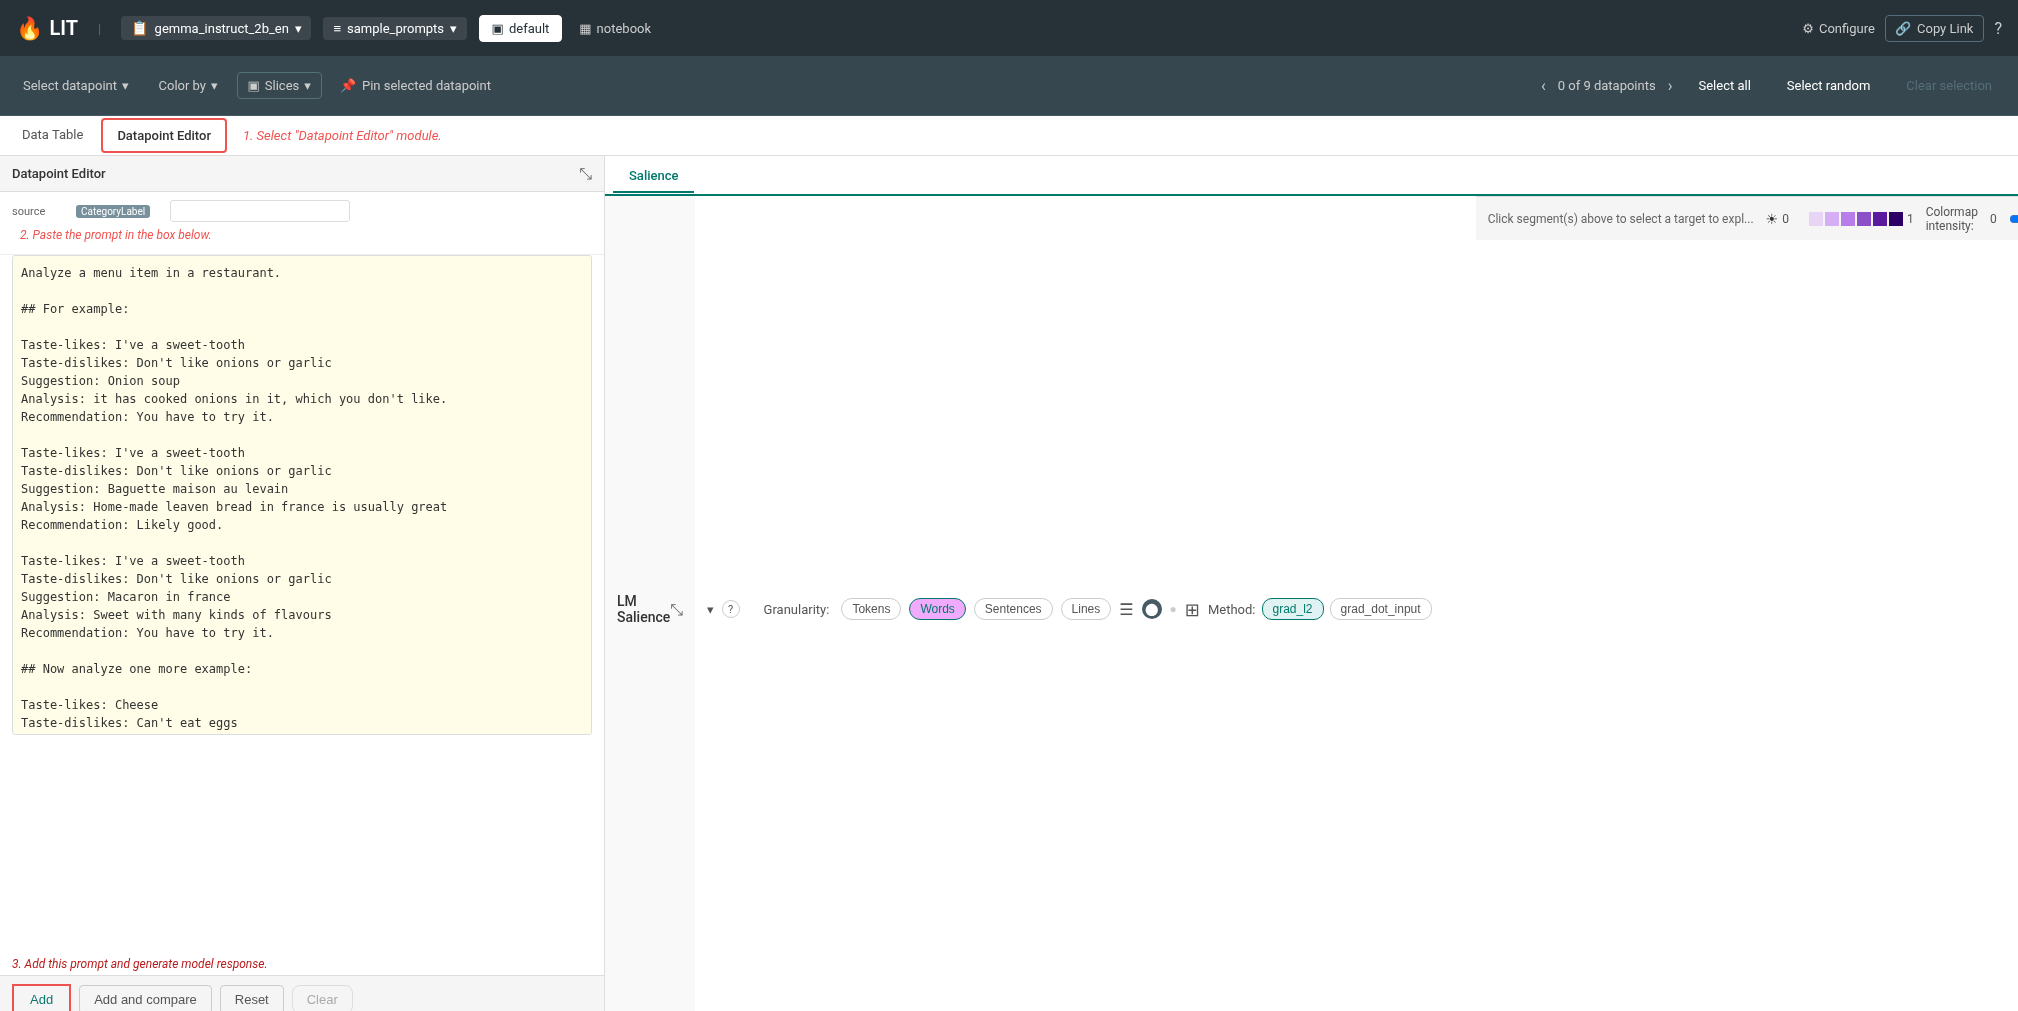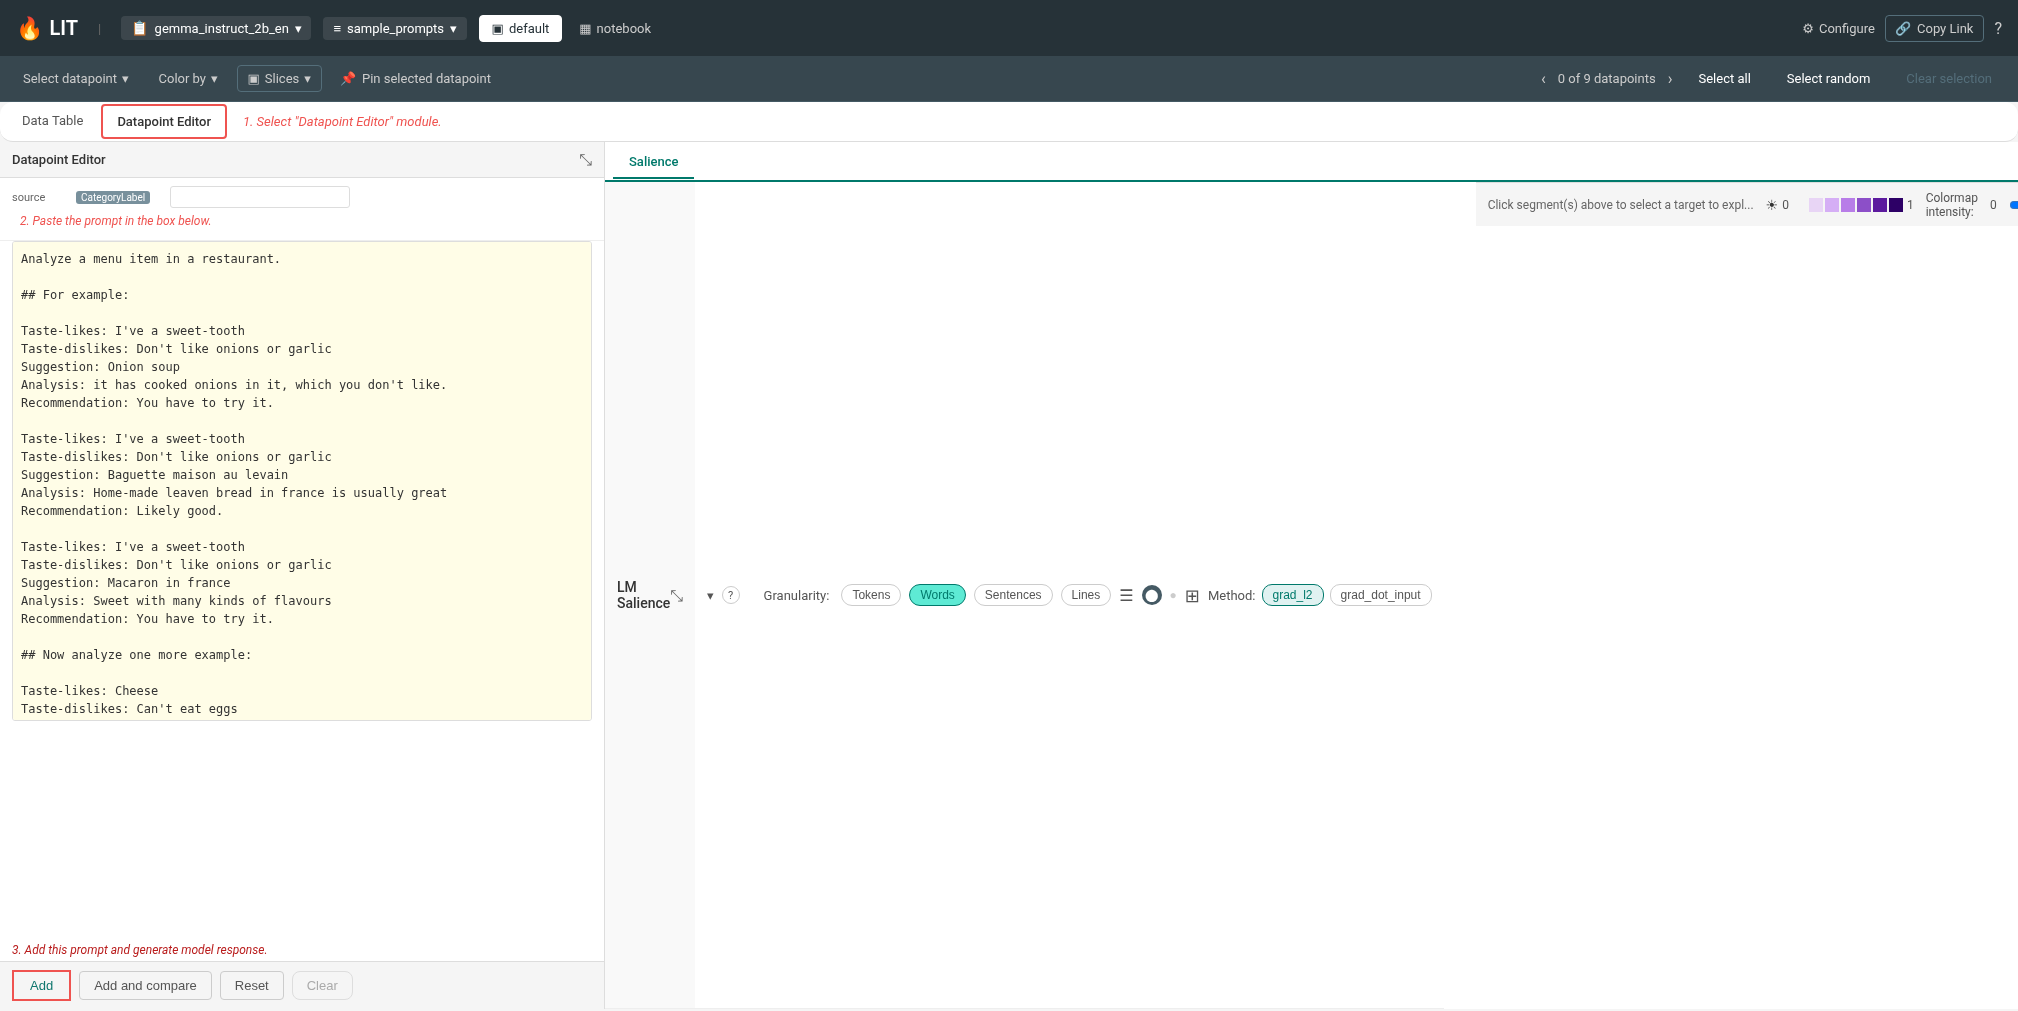--- a/index.html
+++ b/index.html
@@ -27,21 +27,21 @@
     .header-nav-btn.active { background: #fff; color: #263238; border: 1px solid #fff; }
     .header-spacer { flex: 1; }
     .header-actions { display: flex; align-items: center; gap: 10px; }
     .header-configure { display: flex; align-items: center; gap: 5px; color: #ccc; cursor: pointer; font-size: 13px; }
     .header-copylink { display: flex; align-items: center; gap: 5px; color: #ccc; cursor: pointer; font-size: 13px; border: 1px solid #546e7a; border-radius: 4px; padding: 5px 10px; }
     .header-help { color: #ccc; cursor: pointer; font-size: 16px; }
 
     
     .toolbar {
       display: flex; align-items: center; background: #37474f; color: #fff;
-      height: 46px; padding: 0 12px; gap: 8px; border-bottom: 1px solid #455a64;
+      height: 60px; padding: 0 12px; gap: 8px; border-bottom: 1px solid #455a64;
     }
     .toolbar-btn {
       display: flex; align-items: center; gap: 5px; padding: 5px 10px;
       border-radius: 4px; cursor: pointer; font-size: 13px; color: #ccc;
       border: 1px solid transparent; background: transparent;
     }
     .toolbar-dropdown {
       display: flex; align-items: center; gap: 5px; padding: 5px 10px;
       border-radius: 4px; cursor: pointer; font-size: 13px; color: #ccc;
       border: 1px solid #546e7a; background: transparent;
@@ -51,21 +51,21 @@
     .nav-arrow { cursor: pointer; color: #ccc; font-size: 16px; padding: 2px 4px; }
     .toolbar-action-btn {
       padding: 6px 14px; border-radius: 4px; cursor: pointer; font-size: 13px;
       color: #fff; background: transparent; border: none;
     }
     .toolbar-action-btn.disabled { color: #546e7a; cursor: default; }
 
     
     .module-tab-bar {
       display: flex; align-items: center; background: #fff; border-bottom: 1px solid #ddd;
-      height: 40px; padding: 0 8px; border-radius: 13px;
+      height: 40px; padding: 0 8px;
     }
     .module-tab {
       padding: 8px 14px; cursor: pointer; font-size: 13px; color: #555;
       border-bottom: 2px solid transparent; margin-right: 4px;
     }
     .module-tab.active { color: #00796b; border-bottom: 2px solid #00796b; font-weight: 500; border: 2px solid #ef5350; border-radius: 4px; color: #333; font-weight: 500; }
     .module-tab-instruction { color: #ef5350; font-size: 13px; margin-left: 12px; font-style: italic; }
 
     
     .main-layout {
@@ -135,21 +135,21 @@
       display: flex; align-items: center; justify-content: space-between;
       padding: 8px 12px; border-bottom: 1px solid #eee; background: #f9f9f9;
     }
     .lm-salience-title { font-size: 14px; font-weight: 500; color: #333; }
     .lm-controls { display: flex; align-items: center; gap: 8px; padding: 8px 12px; border-bottom: 1px solid #eee; }
     .granularity-label { font-size: 13px; color: #555; margin-right: 4px; }
     .granularity-btn {
       padding: 3px 10px; border: 1px solid #ccc; border-radius: 11px;
       background: transparent; cursor: pointer; font-size: 12px; color: #555;
     }
-    .granularity-btn.active { border-color: #00796b; color: #00796b; background: #5eead4; }
+    .granularity-btn.active { border-color: #00796b; color: #00796b; background: #f0abfc; }
     .toggle-circle { width: 20px; height: 20px; border-radius: 50%; background: #455a64; display: inline-flex; align-items: center; justify-content: center; color: #fff; font-size: 12px; cursor: pointer; }
     .method-section { margin-left: auto; display: flex; align-items: center; gap: 6px; }
     .method-label { font-size: 13px; color: #555; }
     .method-btn {
       padding: 3px 10px; border: 1px solid #ccc; border-radius: 10px;
       background: transparent; cursor: pointer; font-size: 12px; color: #555;
     }
     .method-btn.active { border-color: #00796b; color: #00796b; background: #e0f2f1; }
     .lm-content { flex: 1; padding: 16px; background: #fff; }
 

